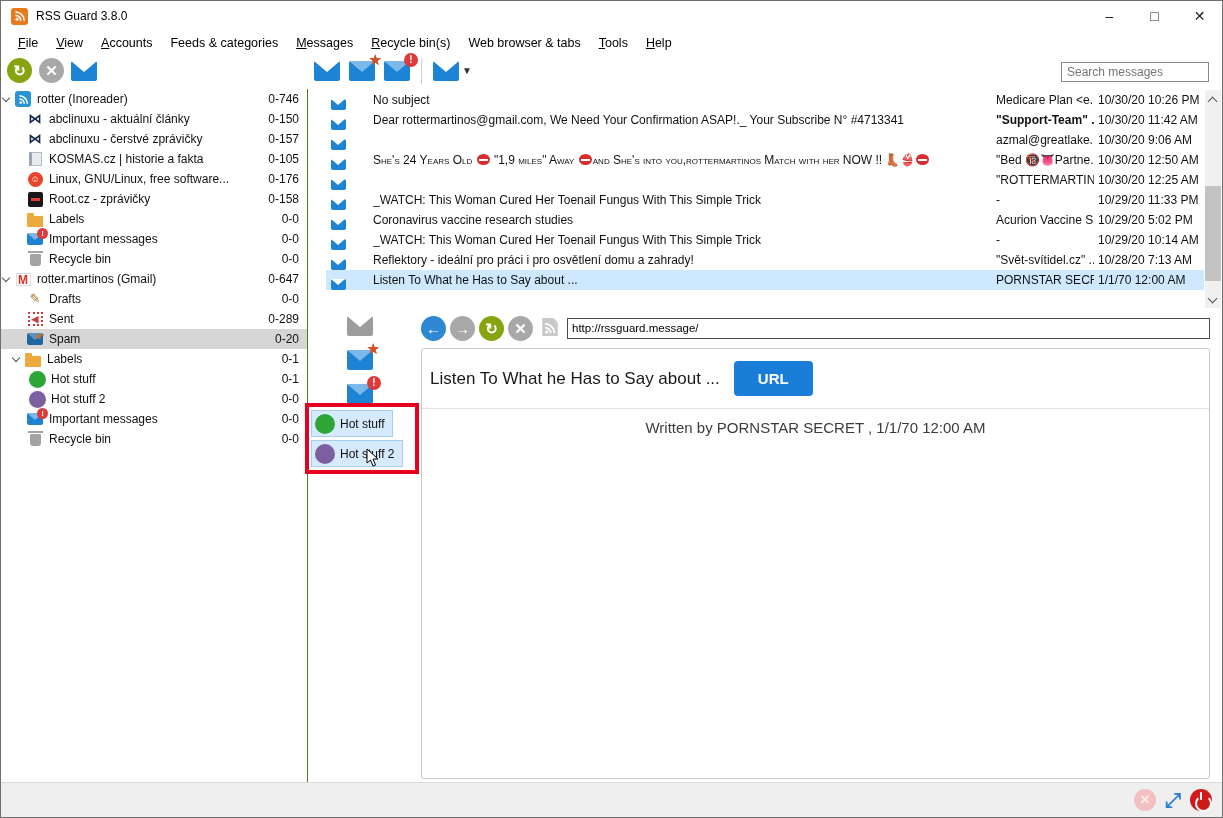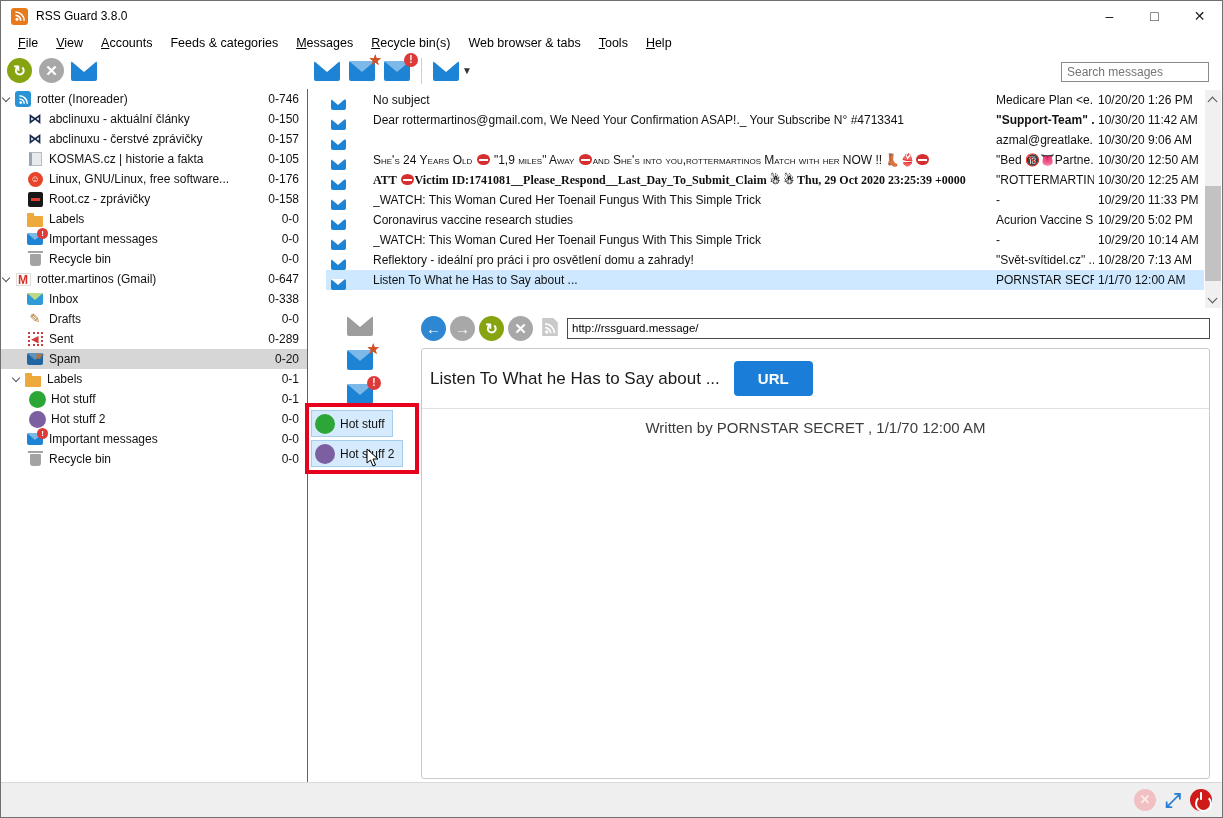--- a/index.html
+++ b/index.html
@@ -248,29 +248,20 @@
     <div class="tree-row">
       <span class="chev"></span>
       <span class="tico">
         <span class="gmailM">M</span>
       </span>
       <span class="tlabel">rotter.martinos (Gmail)</span>
       <span class="tcount">0-647</span>
     </div>
     <div class="tree-row" style="padding-left: 24px;">
       <span class="tico">
-        <span class="env sm" style="background:#2e9bd6">
-          <span class="flap" style="border-top-color:#bcd98a"></span>
-        </span>
-      </span>
-      <span class="tlabel">Inbox</span>
-      <span class="tcount">0-338</span>
-    </div>
-    <div class="tree-row" style="padding-left: 24px;">
-      <span class="tico">
         <span class="glyph" style="color:#b06e1f">✎</span>
       </span>
       <span class="tlabel">Drafts</span>
       <span class="tcount">0-0</span>
     </div>
     <div class="tree-row" style="padding-left: 24px;">
       <span class="tico">
         <span class="sentic">◀</span>
       </span>
       <span class="tlabel">Sent</span>
@@ -326,42 +317,41 @@
       <span class="tcount">0-0</span>
     </div>
   </div>
 
 <div class="mlist">
   <div id="mrows">
       <div class="mrow" style="top: 1px;">
         <span class="mico"><span class="env tiny"><span class="flap"></span></span></span>
         <span class="msub">No subject</span>
         <span class="msend">Medicare Plan &lt;e...</span>
-        <span class="mdate">10/20/20 1:26 PM</span>
+        <span class="mdate">10/30/20 10:26 PM</span>
       </div>
       <div class="mrow" style="top: 21px;">
         <span class="mico"><span class="env tiny"><span class="flap"></span></span></span>
         <span class="msub">Dear rottermartinos@gmail.com, We Need Your Confirmation ASAP!._ Your Subscribe N° #4713341</span>
         <span class="msend bold">"Support-Team" ...</span>
         <span class="mdate">10/30/20 11:42 AM</span>
       </div>
       <div class="mrow" style="top: 41px;">
         <span class="mico"><span class="env tiny"><span class="flap"></span></span></span>
         <span class="msend">azmal@greatlake...</span>
         <span class="mdate">10/30/20 9:06 AM</span>
       </div>
       <div class="mrow" style="top: 61px;">
         <span class="mico"><span class="env tiny"><span class="flap"></span></span></span>
         <span class="msub smallcaps">She's 24 Years Old <span class="noentry"></span> "1,9 miles" Away <span class="noentry"></span>and She's into you,rottermartinos Match with her NOW !! 👢👙<span class="noentry"></span></span>
         <span class="msend">"Bed 🔞👅Partne...</span>
         <span class="mdate">10/30/20 12:50 AM</span>
       </div>
       <div class="mrow" style="top: 81px;">
         <span class="mico"><span class="env tiny"><span class="flap"></span></span></span>
-        <span class="msub serifbold">ATT <span class="noentry"></span>Victim ID:1741081__Please_Respond__Last_Day_To_Submit_Claim ☃ ☃ Thu, 29 Oct 2020 23:25:39 +0000</span>
         <span class="msend">"ROTTERMARTIN...</span>
         <span class="mdate">10/30/20 12:25 AM</span>
       </div>
       <div class="mrow" style="top: 101px;">
         <span class="mico"><span class="env tiny"><span class="flap"></span></span></span>
         <span class="msub">_WATCH: This Woman Cured Her Toenail Fungus With This Simple Trick</span>
         <span class="msend">-</span>
         <span class="mdate">10/29/20 11:33 PM</span>
       </div>
       <div class="mrow" style="top: 121px;">

